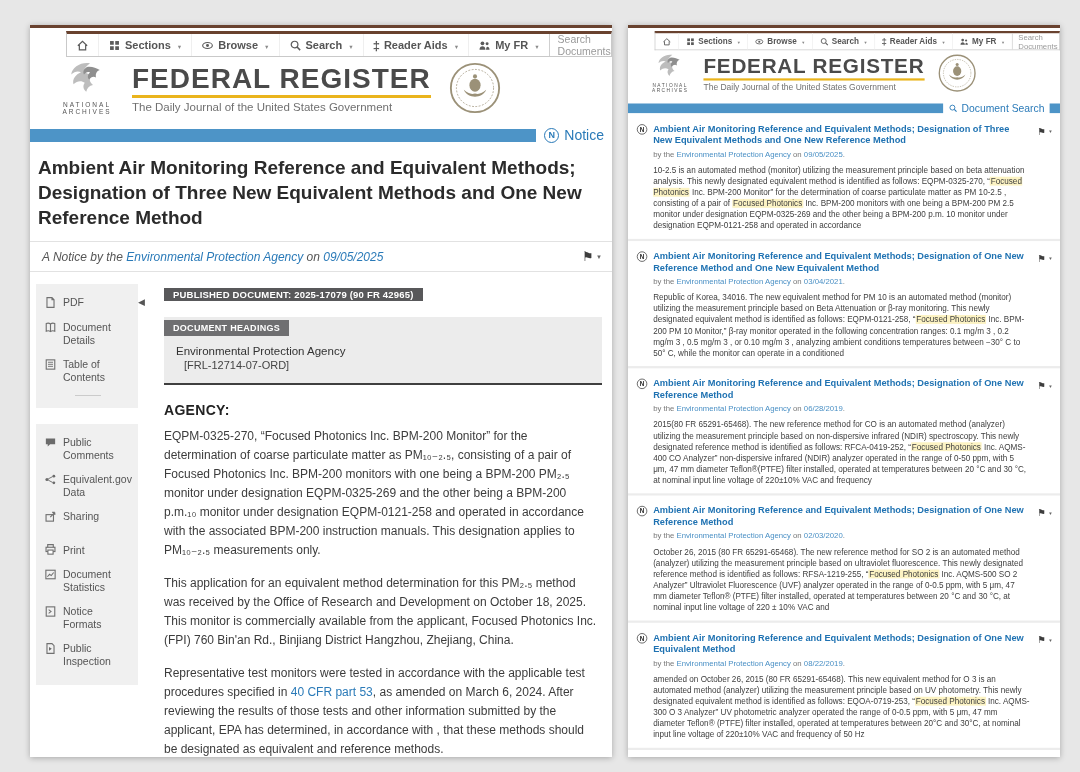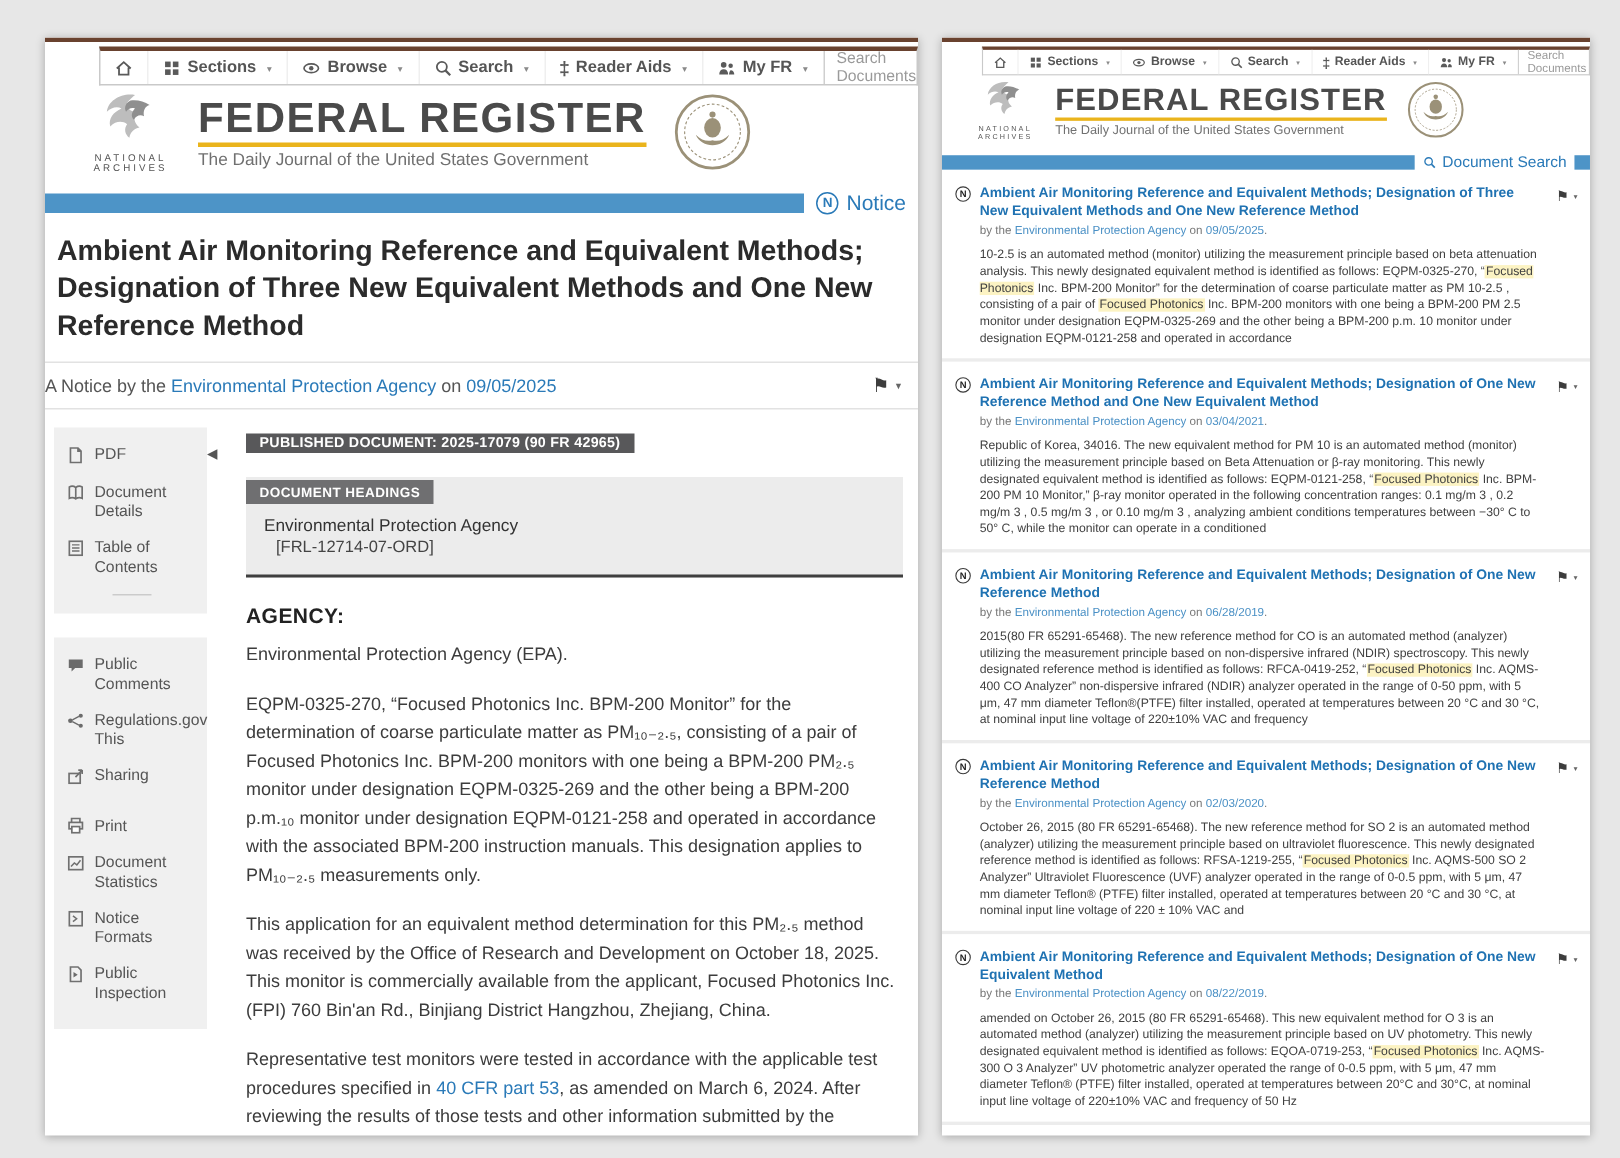--- a/index.html
+++ b/index.html
@@ -59,21 +59,21 @@
   }
   .n-circ.blue { width:15px; height:15px; border:1.5px solid #2a7ab8; color:#2a7ab8; font-size:9px; }
   .n-circ.dark { width:14px; height:14px; border:1.5px solid #3a3a3a; color:#222; font-size:8.5px; margin:2px 8px 0 0; }
   .search-label { display:flex; align-items:center; gap:5px; margin:0 7px; color:#2a7ab8; font-size:14px; cursor:pointer; white-space:nowrap; }
   .blue-sq { width:14px; height:13px; background:#4d94c7; flex:none; }
 
   
   .doc-title { font-size:19px; font-weight:700; color:#2b2b2b; line-height:25px; margin:12px 10px 11px 8px; }
   .byline-row {
     border-top:1px solid #e2e2e2; border-bottom:1px solid #e2e2e2;
-    padding:7px 10px 7px 0; display:flex; align-items:center; font-size:12px; color:#555;
+    padding:7px 10px 7px 12px; display:flex; align-items:center; font-size:12px; color:#555;font-style:italic;
   }
   a.blue { color:#2a7ab8; text-decoration:none; cursor:pointer; }
   .flag-btn { margin-left:auto; cursor:pointer; white-space:nowrap; flex:none; }
   .flag-glyph::before { content:"⚑"; font-size:13px; color:#3d3d3d; }
   .caret::before { content:"▼"; font-size:6px; color:#666; margin-left:3px; vertical-align:2px; }
 
   .content-row { display:flex; padding:12px 10px 0 6px; }
   .doc-sidebar { width:102px; flex:none; font-size:10.5px; color:#555; line-height:12.5px; }
   .sb-group { background:#f0f0f0; padding:12px 6px 6px 8px; margin-bottom:16px; }
   .sb-item { display:flex; gap:6px; margin-bottom:12px; align-items:flex-start; cursor:pointer; }
@@ -258,21 +258,21 @@
           </div>
           <div class="sb-item">
             <svg class="ic" viewBox="0 0 14 14">
                 <g fill="#6b6b6b">
                   <circle cx="3.2" cy="7" r="1.7"></circle>
                   <circle cx="10.6" cy="3.4" r="1.5"></circle>
                   <circle cx="10.6" cy="10.6" r="1.5"></circle>
                 </g>
                 <path d="M4.6 6.3 L9.3 3.9 M4.6 7.7 L9.3 10.2" stroke="#6b6b6b" stroke-width="1"></path>
               </svg>
-            <span>Regulations.gov This</span>
+            <span>Equivalent.gov Data</span>
           </div>
           <div class="sb-item">
             <svg class="ic" viewBox="0 0 14 14">
                 <rect x="2.2" y="5" width="8" height="7" fill="none" stroke="#707070" stroke-width="1.2"></rect>
                 <path d="M6.8 7.6 L11.6 2.6 M11.6 2.6 H8.8 M11.6 2.6 V5.4" fill="none" stroke="#707070" stroke-width="1.2"></path>
               </svg>
             <span>Sharing</span>
           </div>
           <div class="sb-item gap-top">
             <svg class="ic" viewBox="0 0 14 14">
@@ -310,21 +310,20 @@
         <span class="collapse-arrow"></span>
         <div style="padding-left:12px;">
           <div class="pub-bar">PUBLISHED DOCUMENT: 2025-17079 (90 FR 42965)</div>
         </div>
         <div class="doc-frame">
           <div class="headings-label">DOCUMENT HEADINGS</div>
           <div class="h-line1">Environmental Protection Agency</div>
           <div class="h-line2">[FRL-12714-07-ORD]</div>
         </div>
         <div class="agency-h">AGENCY:</div>
-        <p class="doc-p">Environmental Protection Agency (EPA).</p>
         <p class="doc-p">EQPM-0325-270, “Focused Photonics Inc. BPM-200 Monitor” for the determination of coarse particulate matter as PM₁₀₋₂.₅, consisting of a pair of Focused Photonics Inc. BPM-200 monitors with one being a BPM-200 PM₂.₅ monitor under designation EQPM-0325-269 and the other being a BPM-200 p.m.₁₀ monitor under designation EQPM-0121-258 and operated in accordance with the associated BPM-200 instruction manuals. This designation applies to PM₁₀₋₂.₅ measurements only.</p>
         <p class="doc-p">This application for an equivalent method determination for this PM₂.₅ method was received by the Office of Research and Development on October 18, 2025. This monitor is commercially available from the applicant, Focused Photonics Inc. (FPI) 760 Bin'an Rd., Binjiang District Hangzhou, Zhejiang, China.</p>
         <p class="doc-p">Representative test monitors were tested in accordance with the applicable test procedures specified in <span class="ilink">40 CFR part 53</span>, as amended on March 6, 2024. After reviewing the results of those tests and other information submitted by the applicant, EPA has determined, in accordance with , that these methods should be designated as equivalent and reference methods.</p>
       </div>
     </div>
 
   </section>
 
   <section class="panel panel-right">
     <div class="top-border"></div>

